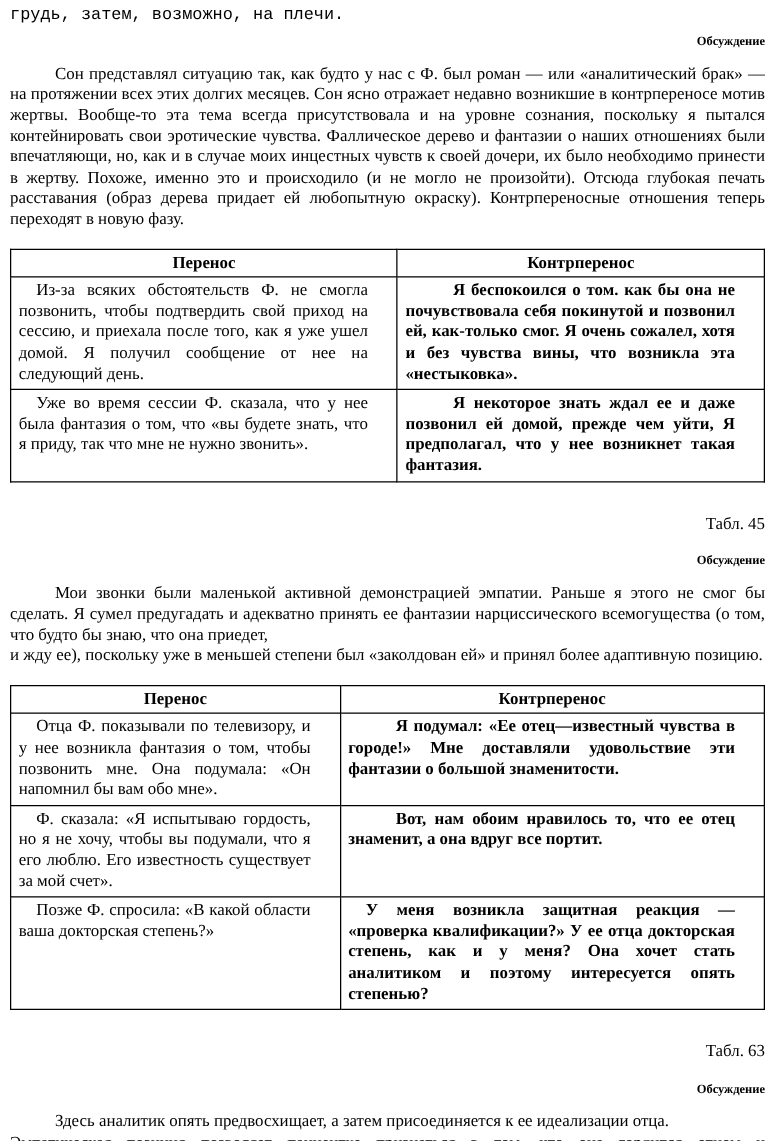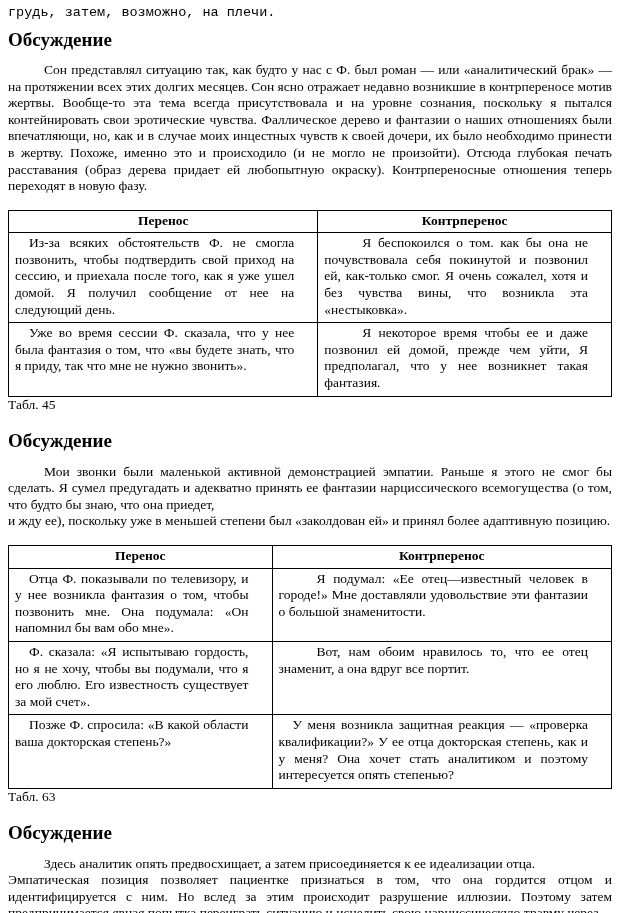--- a/index.html
+++ b/index.html
@@ -13,23 +13,23 @@
     font-size: 13.5px;
     line-height: 1.23;
     padding: 5px 8px 0 8px;
   }
   .cont-line {
     text-align: left;
     margin-bottom: 2px;
     font-family: Liberation Mono, monospace;
   }
   .heading {
-    text-align: left;
+    text-align: right;
     font-weight: bold;
-    font-size: 19px;
+    font-size: 10px;
     margin: 16px 0 11px 0;
   }
   .heading.first { margin-top: 6px; }
   .para {
     text-align: justify;
     text-indent: 36px;
     white-space: pre-line;
   }
   table.ct-table {
     width: 100%;
@@ -42,28 +42,29 @@
     border: 1px solid #000;
     vertical-align: top;
     padding: 2px 23px 4px 6px;
   }
   table.ct-table th {
     text-align: center;
     font-weight: bold;
     padding: 2px 6px 3px 6px;
   }
   td.cell-left  { text-align: justify; text-indent: 14px; }
-  td.cell-right { text-align: justify; text-indent: 38px; }
+  td.cell-right { text-align: justify; text-indent: 38px; font-weight: bold; }
   td.cell-right.small-indent { text-indent: 14px; }
   .table-45 col.col-a { width: 51.3%; }
   .table-45 col.col-b { width: 48.7%; }
   .table-46 col.col-a { width: 43.7%; }
   .table-46 col.col-b { width: 56.3%; }
   .caption {
-    text-align: left;
+    text-align: right;
+    margin-top: 25px;
   }
 </style>
 </head>
 <body>
 
 <div class="page">
 
   <p class="cont-line">грудь, затем, возможно, на плечи.</p>
 
   <h3 class="heading first">Обсуждение</h3>
@@ -81,21 +82,21 @@
         <th>Контрперенос</th>
       </tr>
     </thead>
     <tbody>
       <tr>
         <td class="cell-left">Из-за всяких обстоятельств Ф. не смогла позвонить, чтобы подтвердить свой приход на сессию, и приехала после того, как я уже ушел домой. Я получил сообщение от нее на следующий день.</td>
         <td class="cell-right">Я беспокоился о том. как бы она не почувствовала себя покинутой и позвонил ей, как-только смог. Я очень сожалел, хотя и без чувства вины, что возникла эта «нестыковка».</td>
       </tr>
       <tr>
         <td class="cell-left">Уже во время сессии Ф. сказала, что у нее была фантазия о том, что «вы будете знать, что я приду, так что мне не нужно звонить».</td>
-        <td class="cell-right">Я некоторое время чтобы ее и даже позвонил ей домой, прежде чем уйти, Я предполагал, что у нее возникнет такая фантазия.</td>
+        <td class="cell-right">Я некоторое знать ждал ее и даже позвонил ей домой, прежде чем уйти, Я предполагал, что у нее возникнет такая фантазия.</td>
       </tr>
     </tbody>
   </table>
 
   <p class="caption">Табл. 45</p>
 
   <h3 class="heading">Обсуждение</h3>
 
   <p class="para">Мои звонки были маленькой активной демонстрацией эмпатии. Раньше я этого не смог бы сделать. Я сумел предугадать и адекватно принять ее фантазии нарциссического всемогущества (о том, что будто бы знаю, что она приедет,
 и жду ее), поскольку уже в меньшей степени был «заколдован ей» и принял более адаптивную позицию.</p>
@@ -107,21 +108,21 @@
       </colgroup>
     <thead>
       <tr>
         <th>Перенос</th>
         <th>Контрперенос</th>
       </tr>
     </thead>
     <tbody>
       <tr>
         <td class="cell-left">Отца Ф. показывали по телевизору, и у нее возникла фантазия о том, чтобы позвонить мне. Она подумала: «Он напомнил бы вам обо мне».</td>
-        <td class="cell-right">Я подумал: «Ее отец—известный человек в городе!» Мне доставляли удовольствие эти фантазии о большой знаменитости.</td>
+        <td class="cell-right">Я подумал: «Ее отец—известный чувства в городе!» Мне доставляли удовольствие эти фантазии о большой знаменитости.</td>
       </tr>
       <tr>
         <td class="cell-left">Ф. сказала: «Я испытываю гордость, но я не хочу, чтобы вы подумали, что я его люблю. Его известность существует за мой счет».</td>
         <td class="cell-right">Вот, нам обоим нравилось то, что ее отец знаменит, а она вдруг все портит.</td>
       </tr>
       <tr>
         <td class="cell-left">Позже Ф. спросила: «В какой области ваша докторская степень?»</td>
         <td class="cell-right small-indent">У меня возникла защитная реакция — «проверка квалификации?» У ее отца докторская степень, как и у меня? Она хочет стать аналитиком и поэтому интересуется опять степенью?</td>
       </tr>
     </tbody>

